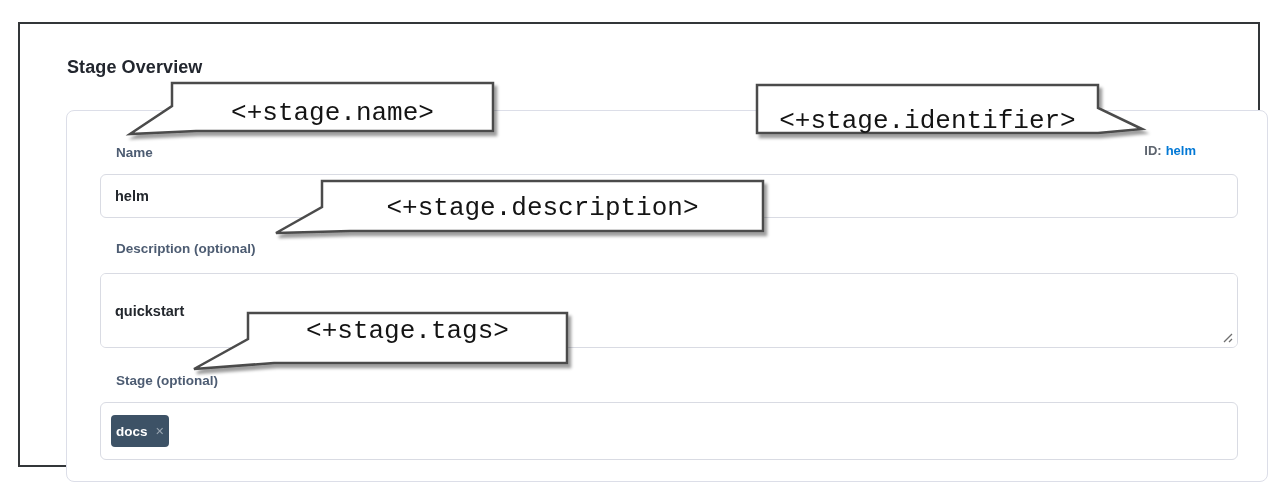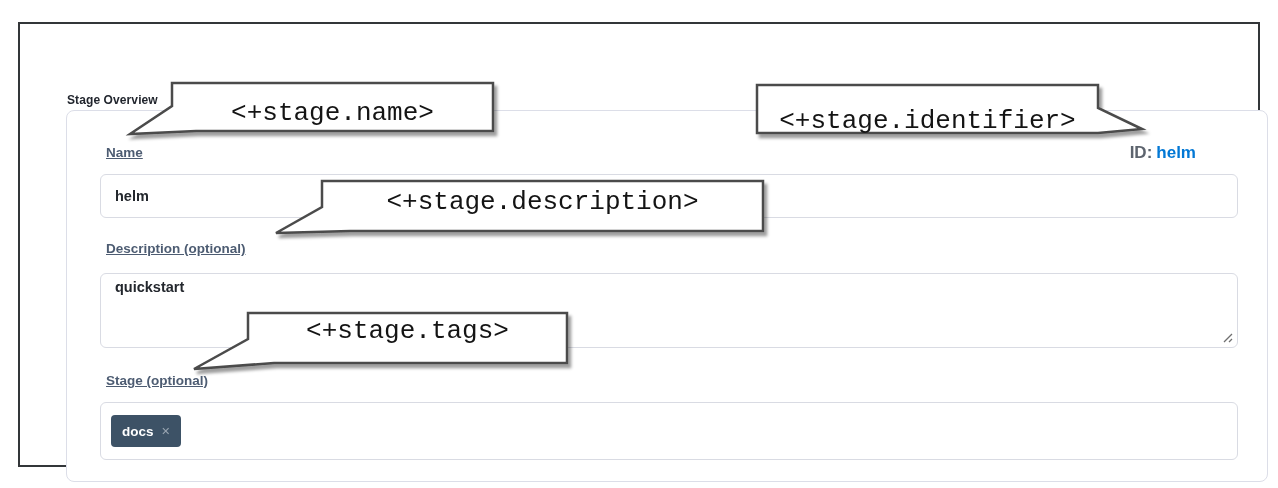--- a/index.html
+++ b/index.html
@@ -7,87 +7,87 @@
   body { position: relative; font-family: "Liberation Sans", sans-serif; }
 
   
   .frame {
     position: absolute; left: 18px; top: 22px; width: 1242px; height: 445px;
     border: 2.5px solid #333639; background: #ffffff;
   }
 
   .page-title {
     position: absolute; left: 47px; top: 33px;
-    font-size: 12px; font-weight: 700; color: #22262e; letter-spacing: .1px; margin-top: 36px;
+    font-size: 18px; font-weight: 700; color: #22262e; letter-spacing: .1px;
   }
 
   
   .panel {
     position: absolute; left: 46px; top: 86px; width: 1202px; height: 372px;
     border: 1.5px solid #dcdee8; border-radius: 8px; background: #ffffff;
   }
 
   .field-label {
-    position: absolute; left: 86px;
-    font-size: 13.5px; font-weight: 600; color: #4d5c72; text-decoration: underline;
+    position: absolute; left: 96px;
+    font-size: 13.5px; font-weight: 600; color: #4d5c72;
   }
   .label-name { top: 121px; }
   .label-desc { top: 217px; text-align: center; }
   .label-tags { top: 349px; }
 
   .id-row {
     position: absolute; top: 119px; right: 62px;
-    font-size: 17px; font-weight: 600; white-space: nowrap;
+    font-size: 13px; font-weight: 600; white-space: nowrap;
   }
   .id-caption { color: #5d646e; }
   .id-value { color: #0278d5; margin-left: 4px; }
 
   .text-input {
     position: absolute; left: 80px; top: 150px; width: 1138px; height: 44px;
     border: 1.5px solid #d9dbe3; border-radius: 6px; background: #fff;
     font-family: "Liberation Sans", sans-serif;
     font-size: 14.5px; font-weight: 600; color: #23272d; padding: 0 14px;
     outline: none;
   }
 
   .textarea-wrap { position: absolute; left: 80px; top: 249px; width: 1138px; height: 75px; }
   .desc-textarea {
     width: 100%; height: 100%; resize: none; outline: none;
     border: 1.5px solid #d9dbe3; border-radius: 6px; background: #fff;
     font-family: "Liberation Sans", sans-serif;
     font-size: 14.5px; font-weight: 600; color: #23272d;
-    padding: 4px 14px; line-height: 18px;
+    padding: 28px 14px; line-height: 18px;
   }
   .resize-grip { position: absolute; right: 5px; bottom: 5px; width: 12px; height: 12px; }
 
   .tags-box {
     position: absolute; left: 80px; top: 378px; width: 1138px; height: 58px;
     border: 1.5px solid #d9dbe3; border-radius: 6px; background: #fff;
     display: flex; align-items: center; padding: 0 10px;
   }
   .tag-chip {
     display: inline-flex; align-items: center; height: 32px;
-    background: #3d5266; border-radius: 4px; padding: 0 11px;
+    background: #3d5266; border-radius: 4px; padding: 0 5px;
     font-size: 13.5px; font-weight: 600; color: #ffffff;
   }
   .tag-remove {
     margin-left: 8px; color: #9aa6b2; font-size: 14.5px; font-weight: 400;
     cursor: pointer; line-height: 1;
   }
 
   
   .overlay-svg { position: absolute; left: 0; top: 0; width: 1278px; height: 488px; z-index: 5; pointer-events: none; }
   .callout-text {
     position: absolute; z-index: 6; display: flex; align-items: center; justify-content: center;
     font-family: "Liberation Mono", "DejaVu Sans Mono", monospace;
     font-size: 26px; color: #141414; white-space: nowrap; pointer-events: none;
   }
   .ct-name { left: 172px; top: 83px;  width: 321px; height: 60px; }
   .ct-id   { left: 757px; top: 85px;  width: 341px; height: 48px; margin-top: 12px; }
-  .ct-desc { left: 322px; top: 175px; width: 441px; height: 54px; }
+  .ct-desc { left: 322px; top: 181px; width: 441px; height: 54px; }
   .ct-tags { left: 248px; top: 306px; width: 319px; height: 50px; }
 </style>
 </head>
 <body>
 
 <div class="frame">
 
   <div class="page-title">Stage Overview</div>
 
   <div class="panel"></div>

